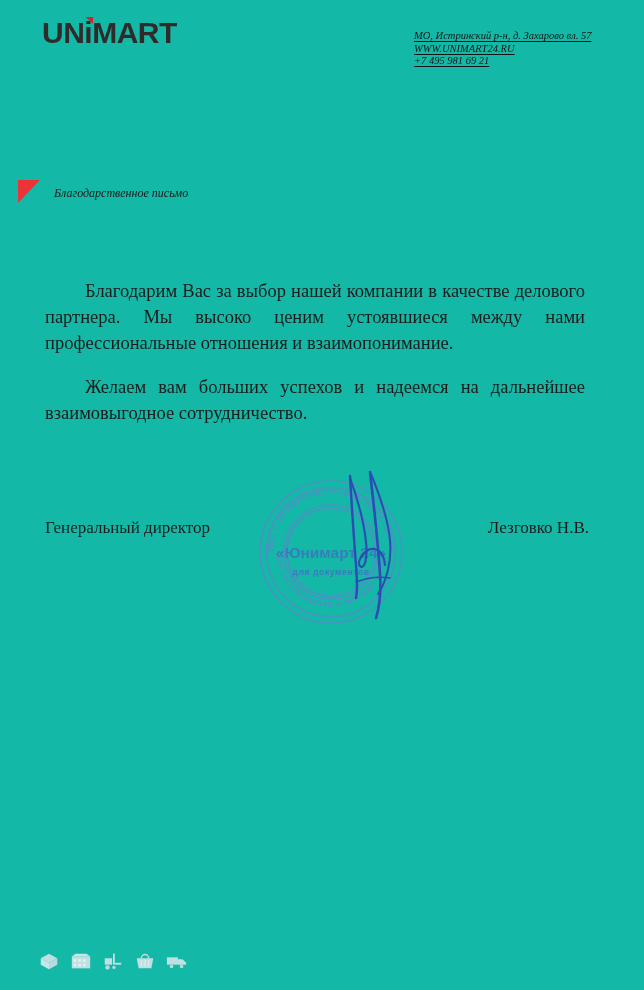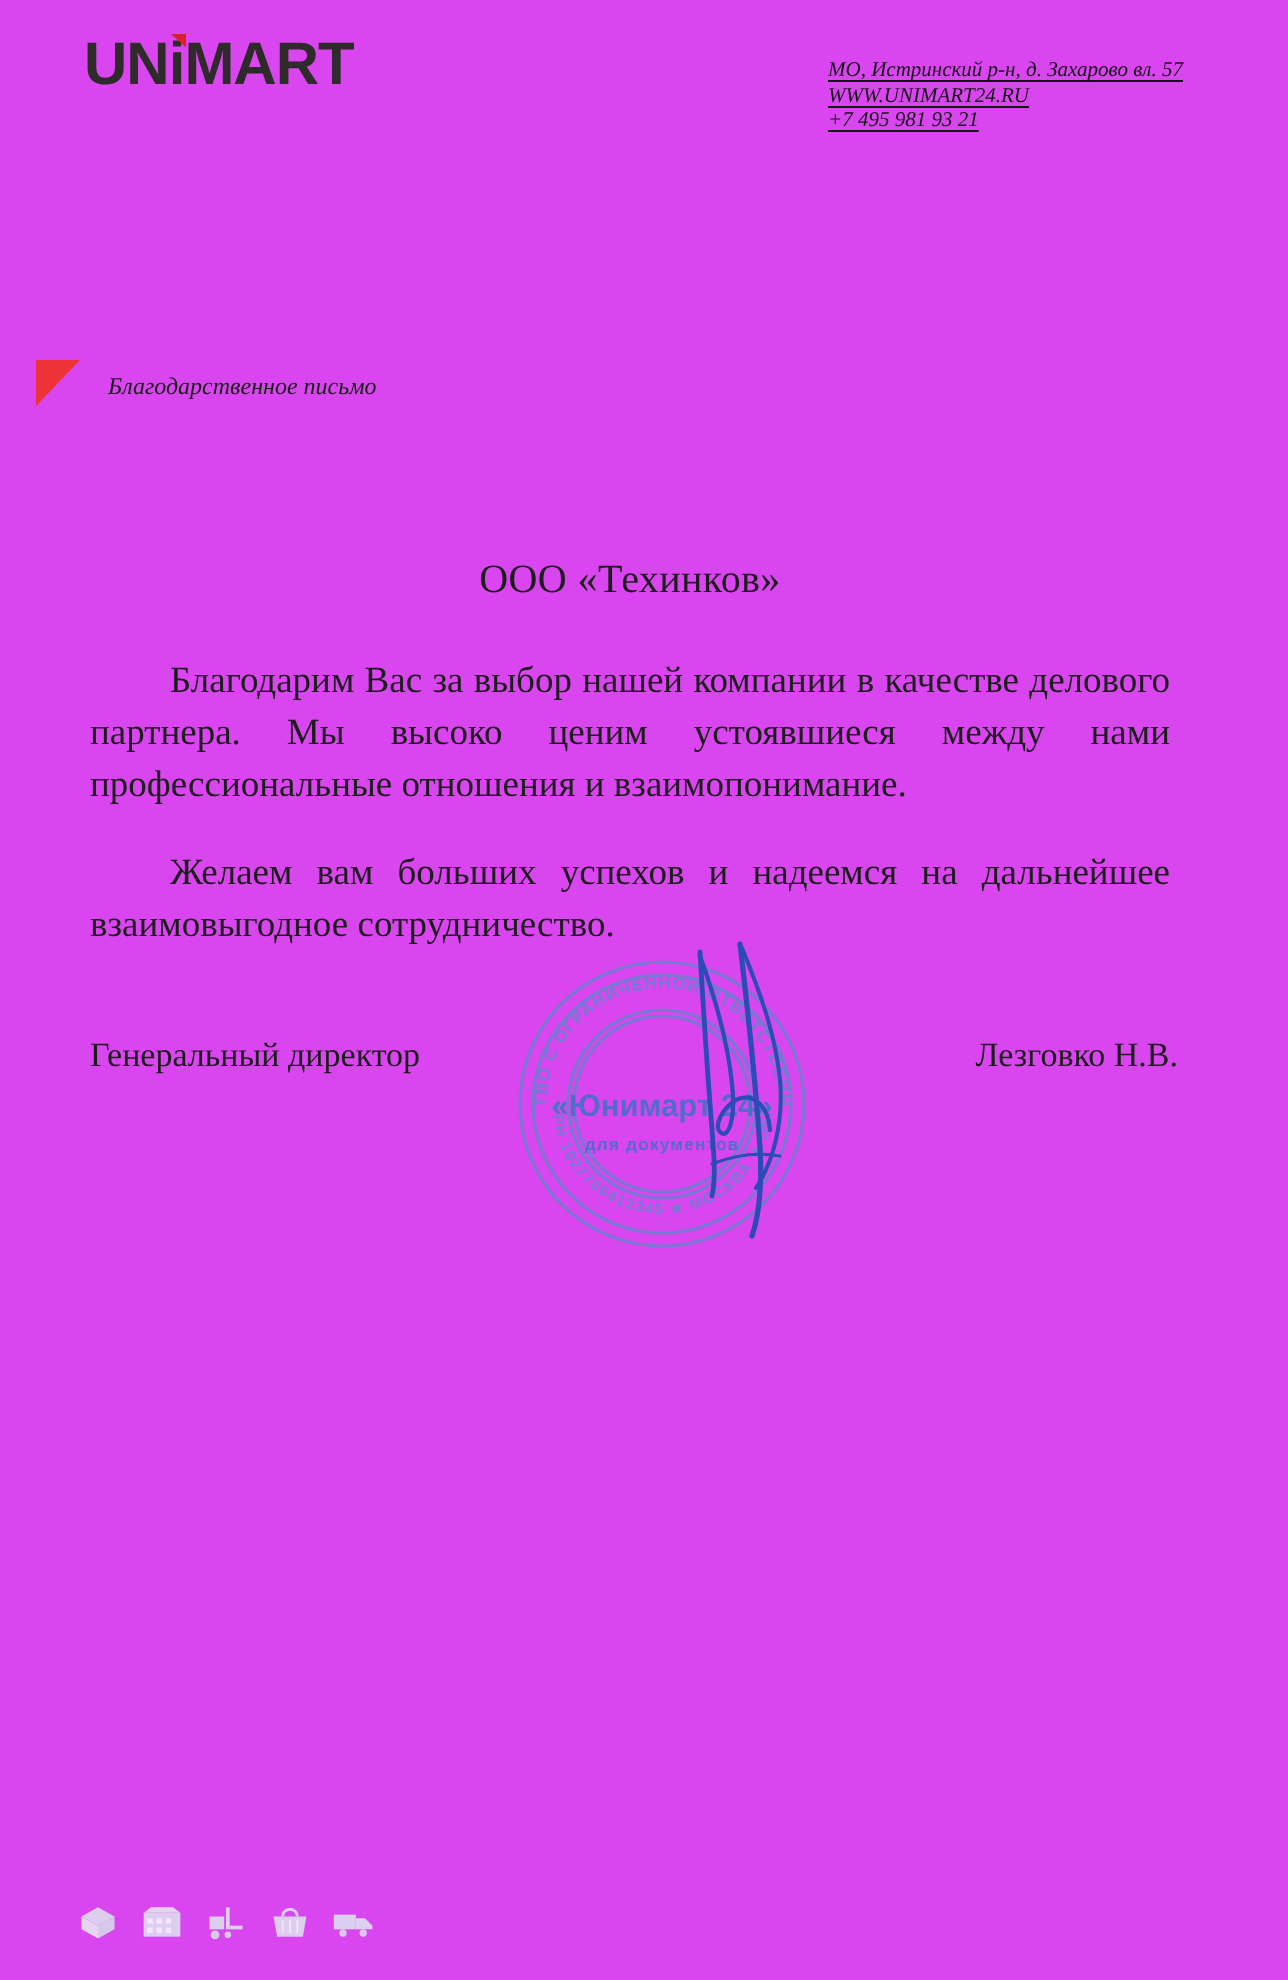--- a/index.html
+++ b/index.html
@@ -7,21 +7,21 @@
     padding: 0;
     background: #ffffff;
   }
   body {
     font-family: "Liberation Serif", serif;
   }
   .page {
     position: relative;
     width: 644px;
     height: 990px;
-    background: #d946ef;
+    background: #14b8a6;
     overflow: hidden;
   }
 
   
   .letterhead {
     position: absolute;
     top: 0; left: 0; right: 0;
     height: 110px;
   }
   .logo {
@@ -185,32 +185,31 @@
 
   <div class="letterhead">
 
     <div class="logo">
       <span>UN</span><span class="dot-i">i</span><span>MART</span>
     </div>
 
     <div class="contacts">
       <span class="line underlined">МО, Истринский р-н, д. Захарово вл. 57</span>
       <span class="line underlined">WWW.UNIMART24.RU</span>
-      <span class="line underlined">+7 495 981 93 21</span>
+      <span class="line underlined">+7 495 981 69 21</span>
     </div>
 
   </div>
 
   <div class="kind-row">
     <div class="kind-flag"></div>
     <div class="kind-label">Благодарственное письмо</div>
   </div>
 
   <div class="body-block">
-    <p class="addressee">ООО «Техинков»</p>
     <p class="para">Благодарим Вас за выбор нашей компании в качестве делового партнера. Мы высоко ценим устоявшиеся между нами профессиональные отношения и взаимопонимание.</p>
     <p class="para">Желаем вам больших успехов и надеемся на дальнейшее взаимовыгодное сотрудничество.</p>
   </div>
 
   <div class="stamp">
     <svg viewBox="0 0 148 148" xmlns="http://www.w3.org/2000/svg">
       <defs>
         <path id="arcTop" d="M 16,74 A 58,58 0 0 1 132,74" fill="none"></path>
         <path id="arcTop2" d="M 23,74 A 51,51 0 0 1 125,74" fill="none"></path>
         <path id="arcBottom" d="M 19,74 A 55,55 0 0 0 129,74" fill="none"></path>

